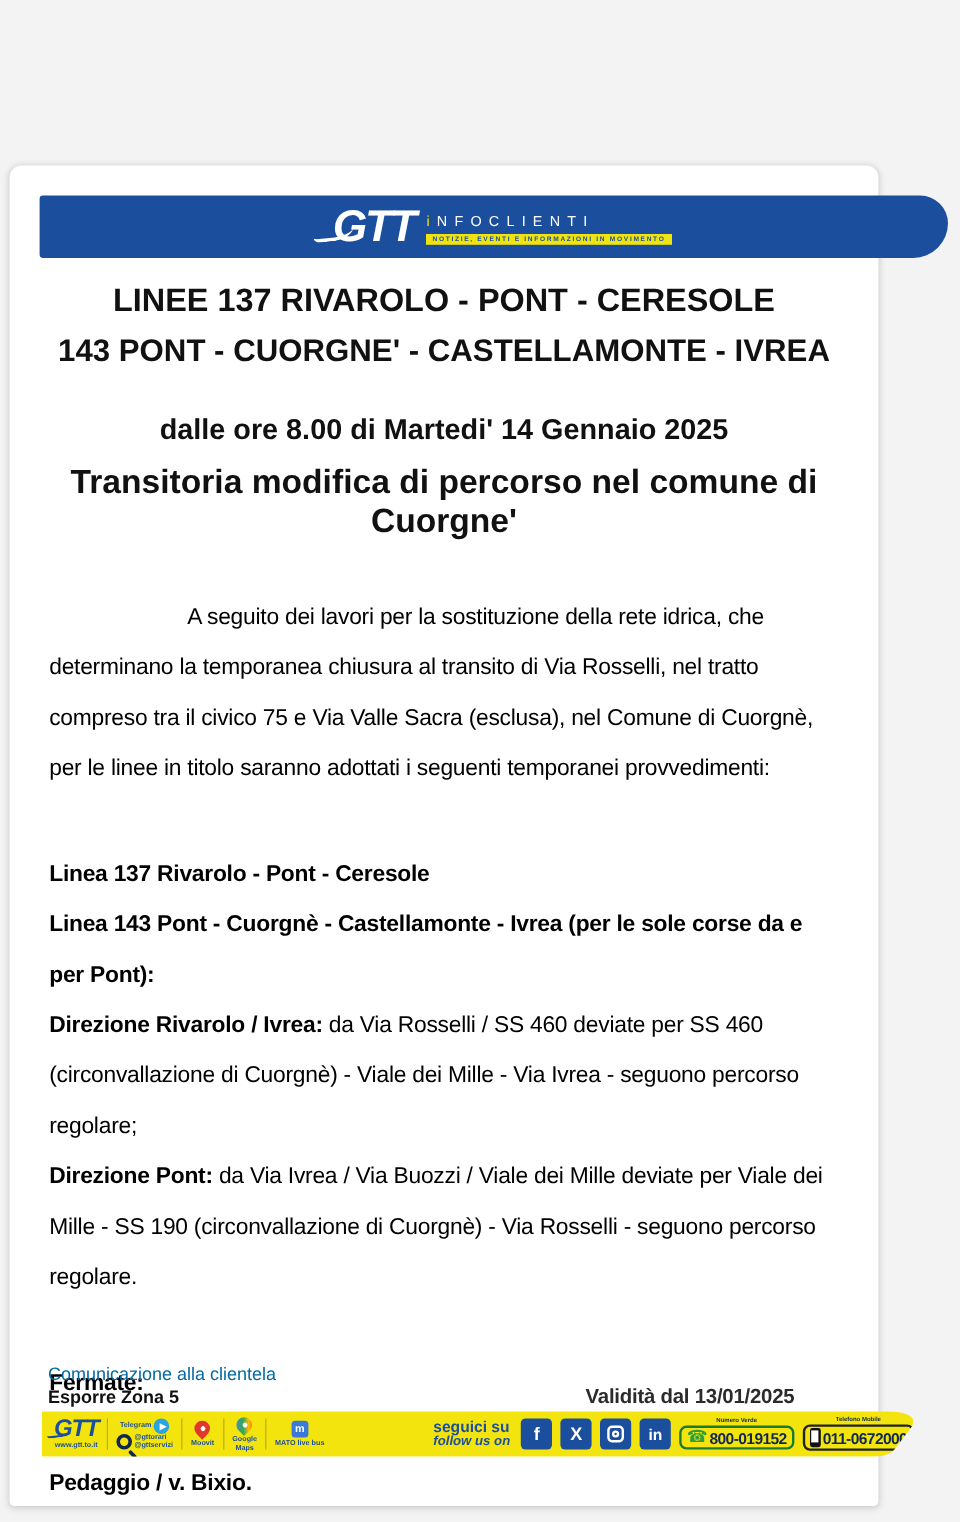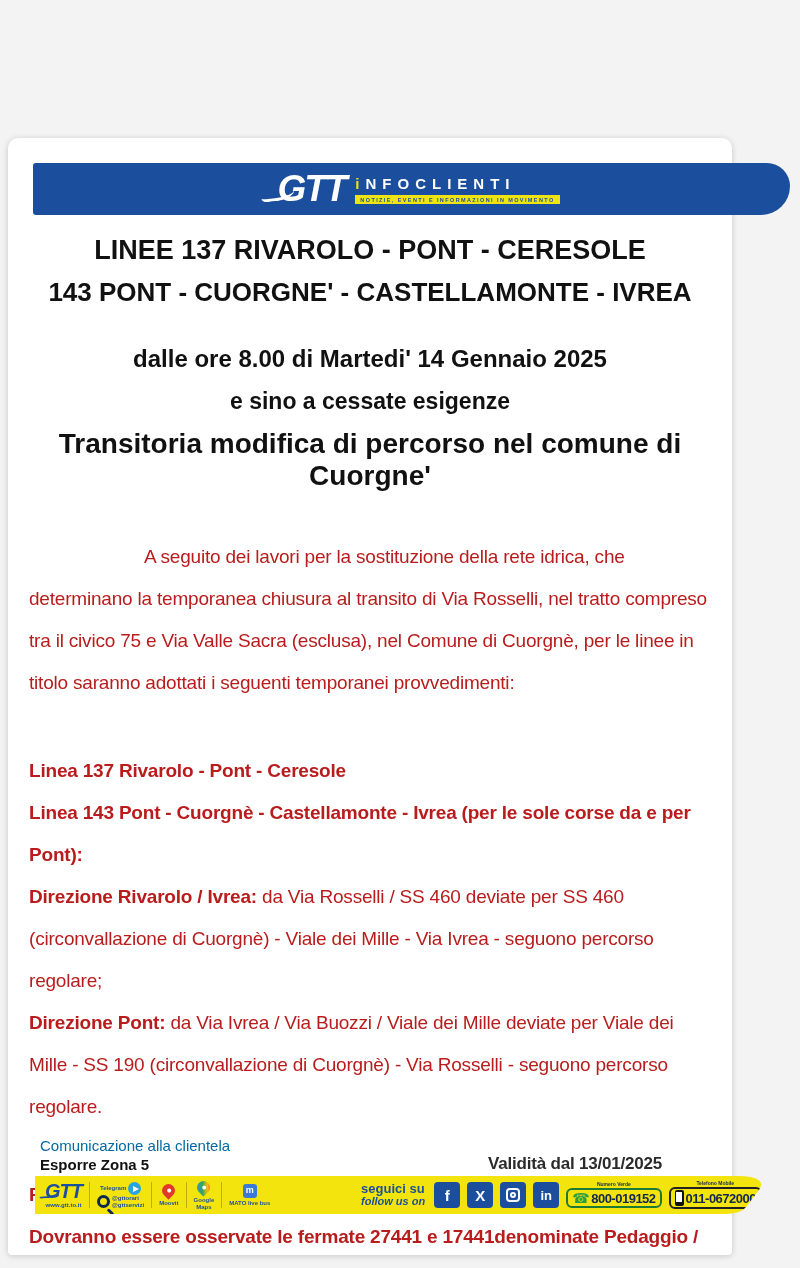--- a/index.html
+++ b/index.html
@@ -12,37 +12,37 @@
   
   .banner { position:absolute; left:25px; top:25px; width:757px; height:52px;
             background:#1b4f9d; border-radius:3px 24px 30px 3px;
             display:flex; align-items:center; justify-content:center; gap:10px; }
   .gtt-logo-w { font-style:italic; font-weight:bold; font-size:37px; color:#fff;
                 letter-spacing:-2px; position:relative; padding-left:14px; }
   .gtt-logo-w .wing { position:absolute; left:-2px; bottom:9px; width:34px; height:10px;
                       border-bottom:3px solid #fff; border-radius:0 0 60% 20%/0 0 100% 40%;
                       transform:rotate(-6deg); }
   .infoclienti-wrap { display:flex; flex-direction:column; align-items:flex-start; }
-  .infoclienti { color:#fff; font-weight:bold; font-size:15px; letter-spacing:6px;
+  .infoclienti { color:#fff; font-weight:normal; font-size:12px; letter-spacing:6px;
                  line-height:18px; }
   .infoclienti .i-dot { color:#e8e412; }
   .tagline-strip { background:#efe312; color:#1b4f9d; font-weight:bold; font-size:5.5px;
                    letter-spacing:1.4px; padding:2px 5px 1px 5px; margin-top:2px;
                    white-space:nowrap; }
 
   
   .titles { text-align:center; padding-top:97px; color:#111; }
   .t1 { font-size:27px; font-weight:800; letter-spacing:0; }
   .t2 { font-size:26px; font-weight:800; margin-top:11px; }
   .t3 { font-size:24px; font-weight:700; margin-top:37px; }
   .t4 { font-size:23px; font-weight:700; margin-top:15px; }
   .t5 { font-size:28px; font-weight:700; margin-top:13px; }
 
   
-  .content { padding:0 21px; color:#b91c1c; font-size:19px; line-height:42px;
+  .content { padding:0 33px; color:#000000; font-size:19px; line-height:42px;
              letter-spacing:-0.2px; }
   .intro { margin-top:44px; text-indent:115px; }
   .block1 { margin-top:46px; }
   .bold { font-weight:700; }
   .fermate-block { margin-top:46px; }
 
   
   .note1 { position:absolute; left:32px; top:999px; font-size:15px; color:#0369a1; }
   .note2 { position:absolute; left:32px; top:1018px; font-size:15px; font-weight:700; color:#111; }
   .validity { position:absolute; left:480px; top:1016px; font-size:17px; font-weight:700;
@@ -118,21 +118,20 @@
     <div class="infoclienti-wrap">
       <div class="infoclienti"><span class="i-dot">i</span><span>NFOCLIENTI</span></div>
       <div class="tagline-strip">NOTIZIE, EVENTI E INFORMAZIONI IN MOVIMENTO</div>
     </div>
   </div>
 
   <div class="titles">
     <div class="t1">LINEE 137 RIVAROLO - PONT  - CERESOLE</div>
     <div class="t2">143 PONT - CUORGNE' - CASTELLAMONTE - IVREA</div>
     <div class="t3">dalle ore 8.00 di Martedi' 14 Gennaio 2025</div>
-    <div class="t4">e sino a cessate esigenze</div>
     <div class="t5">Transitoria modifica di percorso nel comune di Cuorgne'</div>
   </div>
 
   <div class="content">
     <p class="intro">A seguito dei lavori per la sostituzione della rete idrica, che determinano la temporanea chiusura al transito di Via Rosselli, nel tratto compreso tra il civico 75 e Via Valle Sacra (esclusa), nel Comune di Cuorgnè, per le linee in titolo saranno adottati i seguenti temporanei provvedimenti:</p>
 
     <div class="block1">
       <p class="bold">Linea 137 Rivarolo - Pont - Ceresole</p>
       <p class="bold">Linea 143 Pont - Cuorgnè - Castellamonte - Ivrea (per le sole corse da e per Pont):</p>
       <p><span class="bold">Direzione Rivarolo / Ivrea:</span><span> da Via Rosselli / SS 460 deviate per SS 460 (circonvallazione di Cuorgnè) - Viale dei Mille - Via Ivrea - seguono percorso regolare;</span></p>

